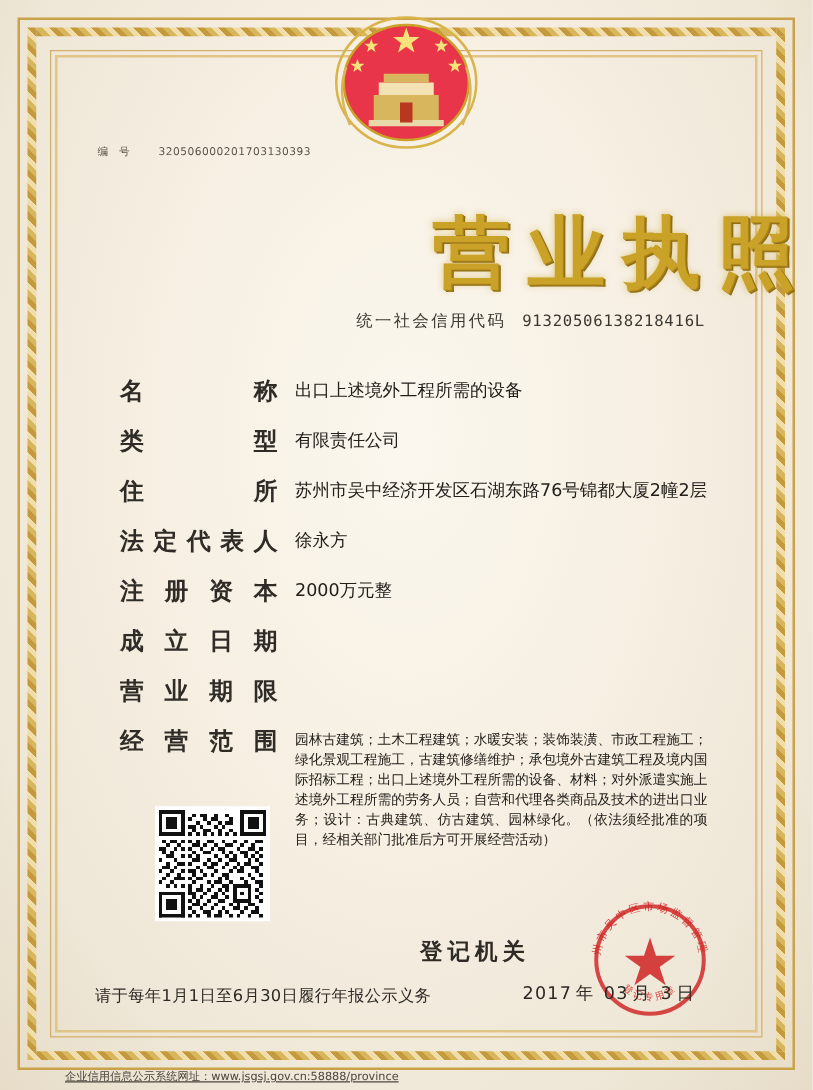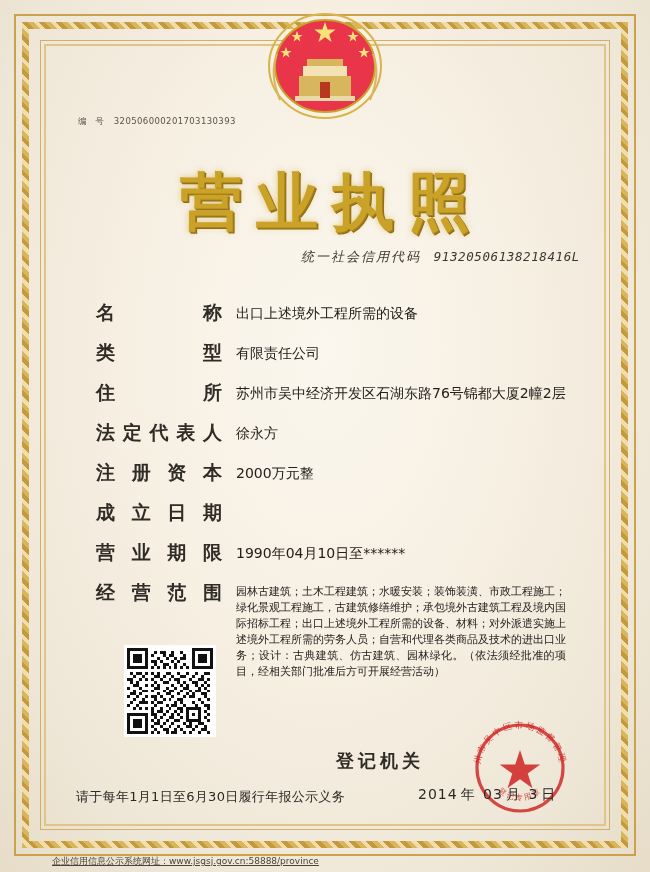--- a/index.html
+++ b/index.html
@@ -49,38 +49,37 @@
   .serial{
     position:absolute;left:78px;top:116px;
     font-size:8.5px;color:#5a5348;letter-spacing:.4px;
     white-space:nowrap;
   }
   .serial .lbl{letter-spacing:3px;}
 
   
   .title{
     position:absolute;left:0;right:0;top:160px;
-    text-align:center;
+    text-align:right;
     font-family:"DejaVu Serif","Liberation Serif",serif;
     font-size:62px;
     font-weight:bold;
     letter-spacing:14px;
     text-indent:14px;
     color:#c9a227;
     text-shadow:
       1px 1px 0 #a8811a,
       2px 2px 0 #8f6d14,
       0 0 6px rgba(201,162,39,.55);
   }
 
   .credit-code{
-    position:absolute;right:70px;top:248px;
+    position:absolute;right:86px;top:248px;
     font-size:13px;color:#3b3731;letter-spacing:.6px;
     font-family:"DejaVu Sans","Liberation Sans",sans-serif;
-    font-style:italic;
   }
   .credit-code .cc-label{letter-spacing:2px;}
   .credit-code .cc-value{margin-left:8px;font-family:"DejaVu Sans Mono","Liberation Mono",monospace;font-size:12.5px;}
 
   
   .fields{
     position:absolute;left:96px;top:300px;right:60px;
   }
   .row{display:flex;align-items:flex-start;margin-bottom:14px;}
   .row .label{
@@ -177,21 +176,21 @@
 
       <g stroke="#d8b65e" stroke-width="2" fill="none">
         <path d="M27 50 Q19 70 30 96"></path>
         <path d="M123 50 Q131 70 120 96"></path>
       </g>
     </svg>
   </div>
 
   <div class="serial">
     <span class="lbl">编 号</span>
-    <span style="margin-left:4px">320506000201703130393</span>
+    <span style="margin-left:17px">320506000201703130393</span>
   </div>
 
   <div class="title">营业执照</div>
 
   <div class="credit-code">
     <span class="cc-label">统一社会信用代码</span>
     <span class="cc-value">91320506138218416L</span>
   </div>
 
   <div class="fields">
@@ -250,21 +249,20 @@
       </div>
     </div>
 
     <div class="row">
       <div class="label">
         <span>营</span>
         <span>业</span>
         <span>期</span>
         <span>限</span>
       </div>
-      <div class="value">1990年04月10日至******</div>
     </div>
 
     <div class="row scope">
       <div class="label">
         <span>经</span>
         <span>营</span>
         <span>范</span>
         <span>围</span>
       </div>
       <div class="value">园林古建筑；土木工程建筑；水暖安装；装饰装潢、市政工程施工；绿化景观工程施工，古建筑修缮维护；承包境外古建筑工程及境内国际招标工程；出口上述境外工程所需的设备、材料；对外派遣实施上述境外工程所需的劳务人员；自营和代理各类商品及技术的进出口业务；设计：古典建筑、仿古建筑、园林绿化。（依法须经批准的项目，经相关部门批准后方可开展经营活动）</div>
@@ -510,20 +508,20 @@
         <textPath href="#sealTop" startOffset="50%" text-anchor="middle">苏州市吴中区市场监督管理局</textPath>
       </text>
       <text font-size="7.6" fill="#cf2222" opacity="0.85" letter-spacing="2" font-family="'DejaVu Serif','Liberation Serif',serif">
         <textPath href="#sealBottom" startOffset="50%" text-anchor="middle">登记专用章</textPath>
       </text>
     </svg>
   </div>
 
   <div class="notice">请于每年1月1日至6月30日履行年报公示义务</div>
   <div class="issue-date">
-    <span>2014</span><i>年</i>
+    <span>2017</span><i>年</i>
     <span>03</span><i>月</i>
     <span>3</span><i>日</i>
   </div>
 
   <div class="footer-left">企业信用信息公示系统网址：www.jsgsj.gov.cn:58888/province</div>
 
 </div>
 
 </body></html>

